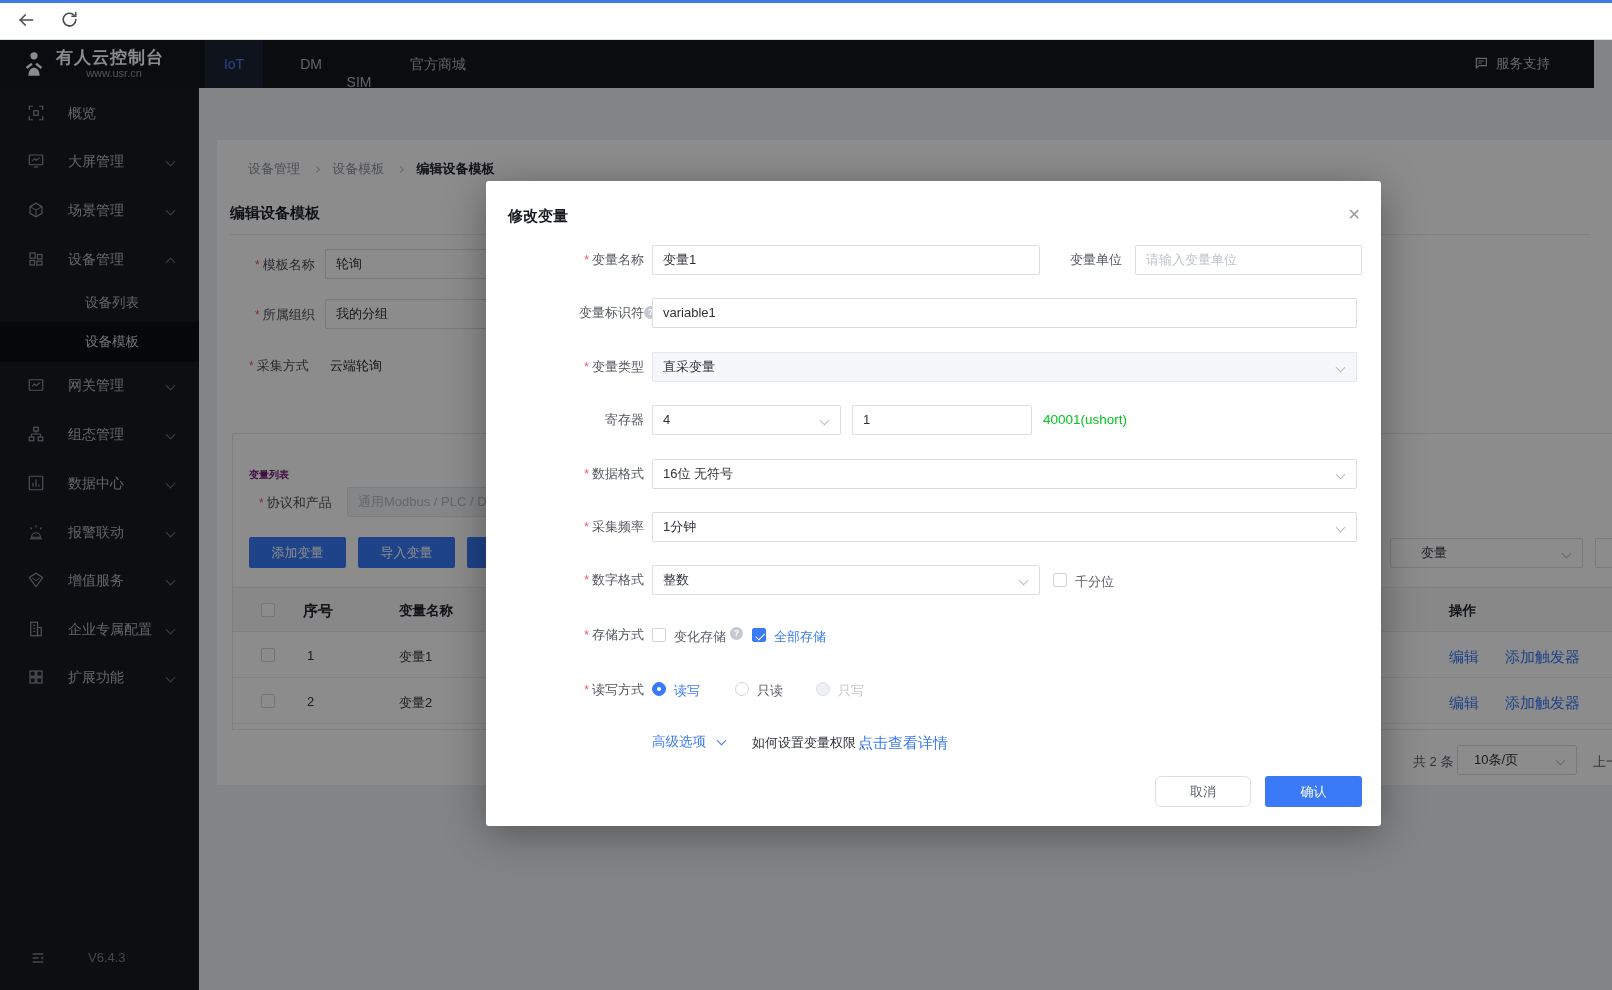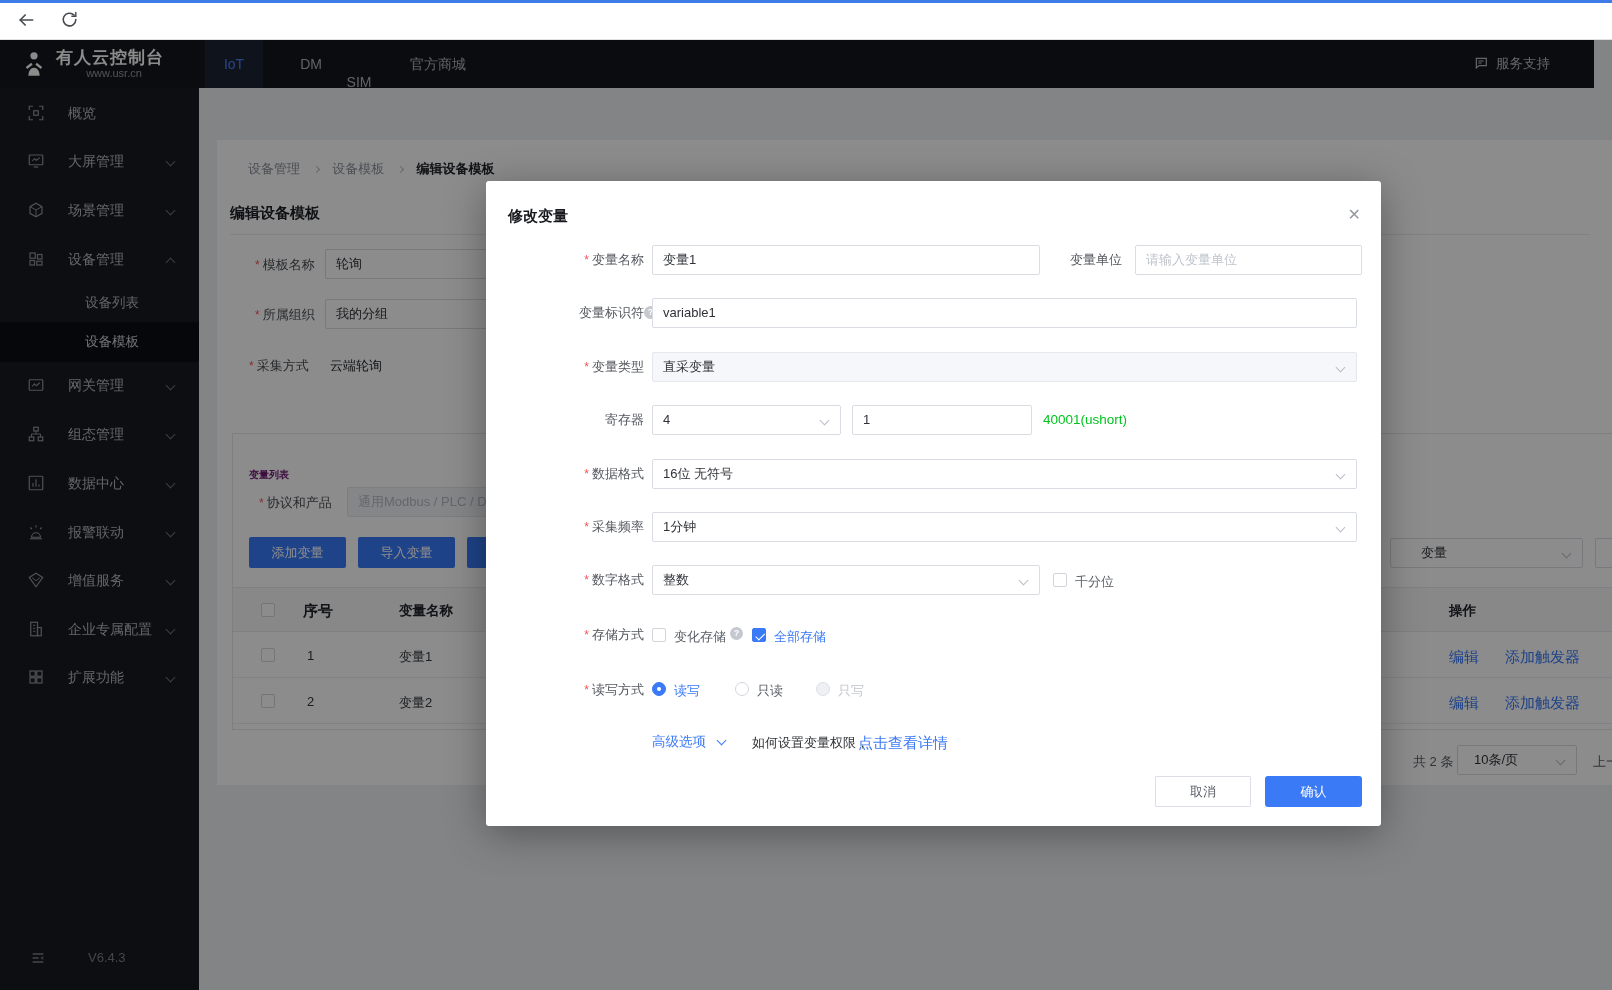--- a/index.html
+++ b/index.html
@@ -368,18 +368,18 @@
       <span class="radio dis" style="left:330px;top:501px;"></span>
       <span class="abs" style="left:352px;top:501px;font-size:13px;color:#c3c7cd;">只写</span>
 
       <div class="abs" style="left:166px;top:552px;font-size:13.5px;color:#3a7af7;cursor:pointer;">
         <span>高级选项</span>
         <span class="chev" style="margin-left:8px;margin-bottom:2px;color:#3a7af7;"></span>
       </div>
       <span class="abs" style="left:266px;top:553px;font-size:13px;color:#303236;">如何设置变量权限，</span>
       <span class="abs link" style="left:372px;top:553px;cursor:pointer;">点击查看详情</span>
 
-      <div class="abs" style="left:669px;top:595px;width:96px;height:31px;line-height:29px;text-align:center;border:1px solid #dcdfe6;border-radius:1px;font-size:13px;color:#5a5e66;background:#fff;cursor:pointer;">取消</div>
+      <div class="abs" style="left:669px;top:595px;width:96px;height:31px;line-height:29px;text-align:center;border:1px solid #dcdfe6;border-radius:6px;font-size:13px;color:#5a5e66;background:#fff;cursor:pointer;">取消</div>
       <div class="bbtn" style="left:779px;top:595px;width:97px;border-radius:3px;cursor:pointer;">确认</div>
     </div>
 
   </div>
 </div>
 
 </body></html>

